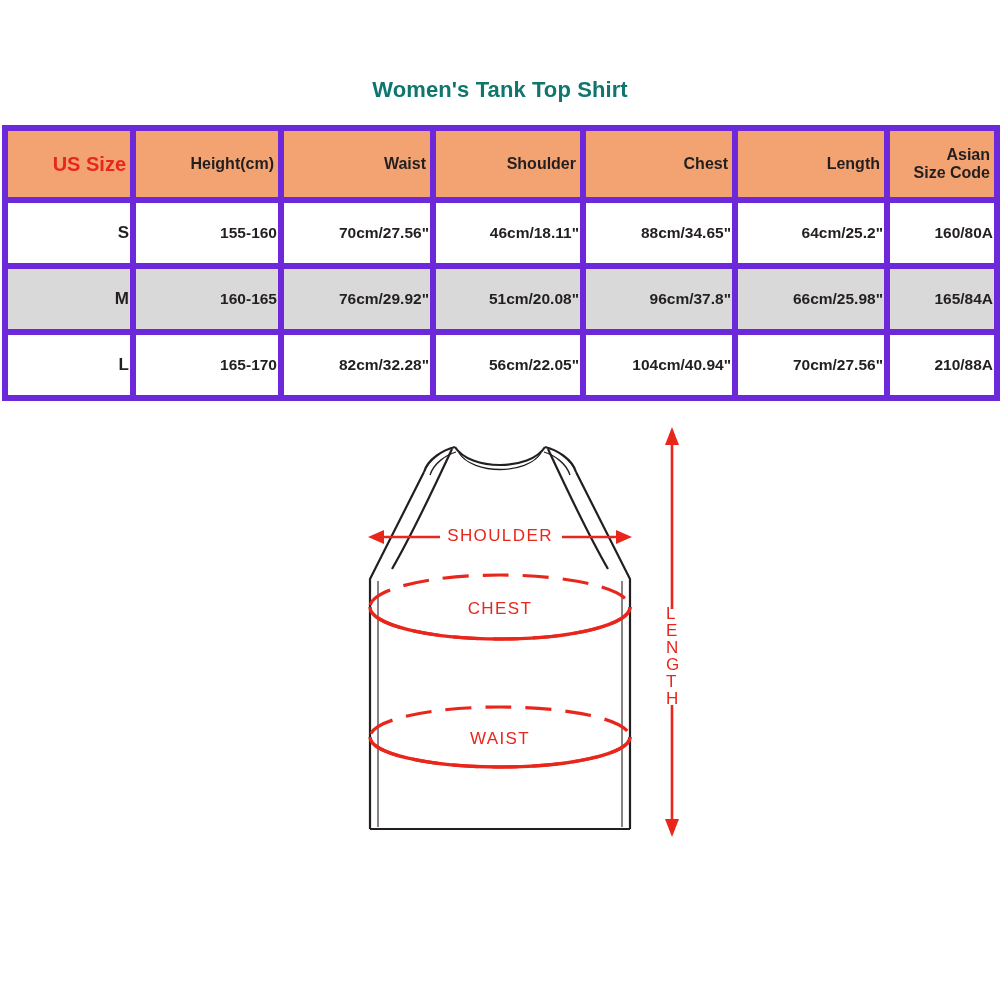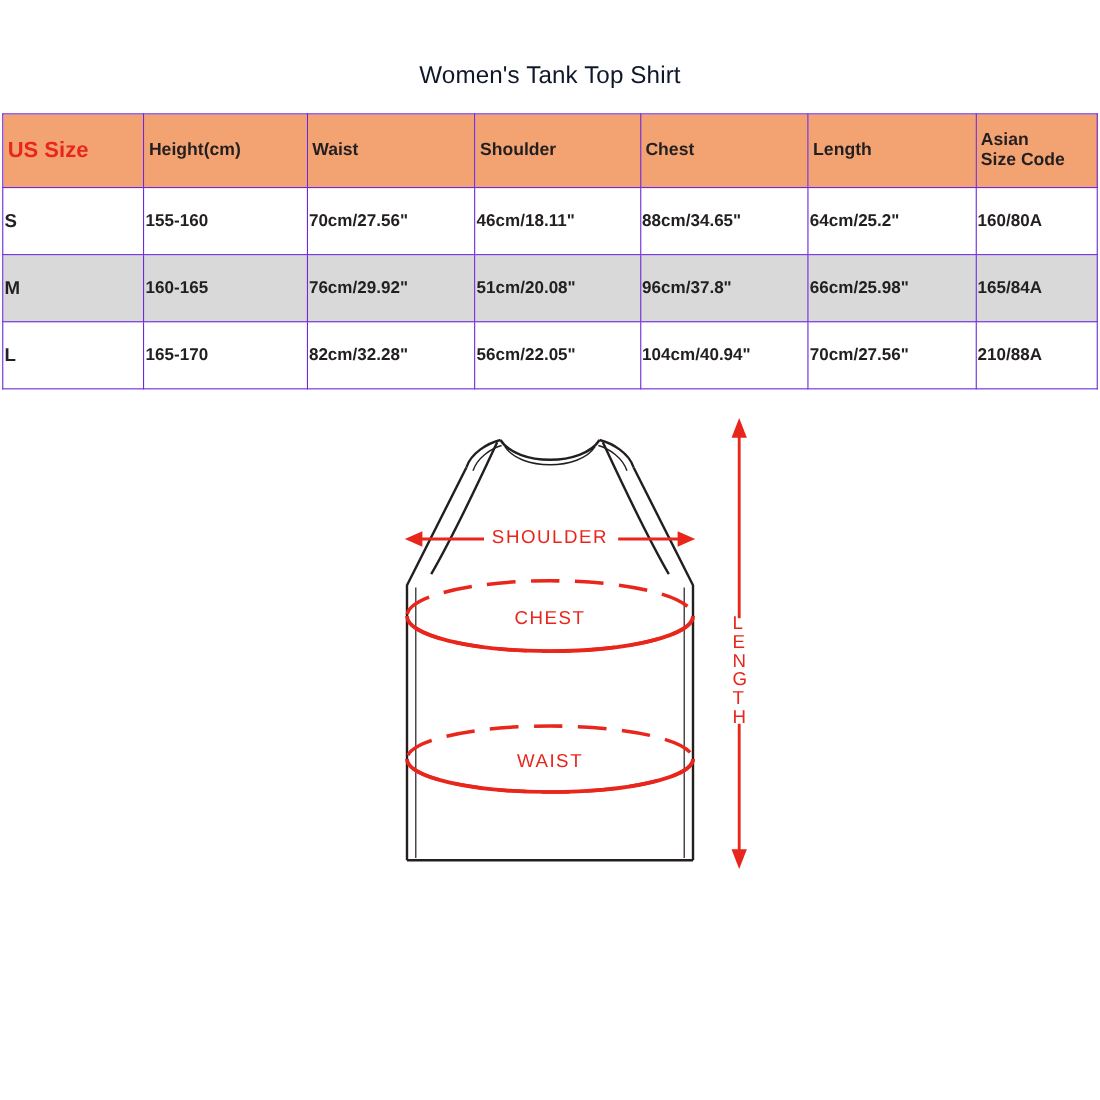--- a/index.html
+++ b/index.html
@@ -12,43 +12,43 @@
     height: 1000px;
     font-family: "Liberation Sans", sans-serif;
     color: #231f20;
     position: relative;
     overflow: hidden;
   }
 
   .page-title {
     text-align: center;
     font-size: 22px;
-    font-weight: normal;
-    color: #0f172a;
+    font-weight: bold;
+    color: #0f766e;
     margin: 0;
-    padding-top: 55px;
+    padding-top: 77px;
     letter-spacing: 0.1px;
   }
 
   .table-wrap {
     margin-top: 22px;
     padding: 0 2px;
   }
 
   table.size-table {
     width: 996px;
     margin: 0 auto;
     border-collapse: collapse;
     table-layout: fixed;
   }
 
   table.size-table th,
   table.size-table td {
-    border: 1px solid #6d28d9;
-    text-align: left;
+    border: 6px solid #6d28d9;
+    text-align: right;
     vertical-align: middle;
     font-size: 15.5px;
     color: #231f20;
   }
 
   table.size-table thead th {
     background: #f3a372;
     height: 62px;
     font-weight: bold;
     font-size: 16px;

